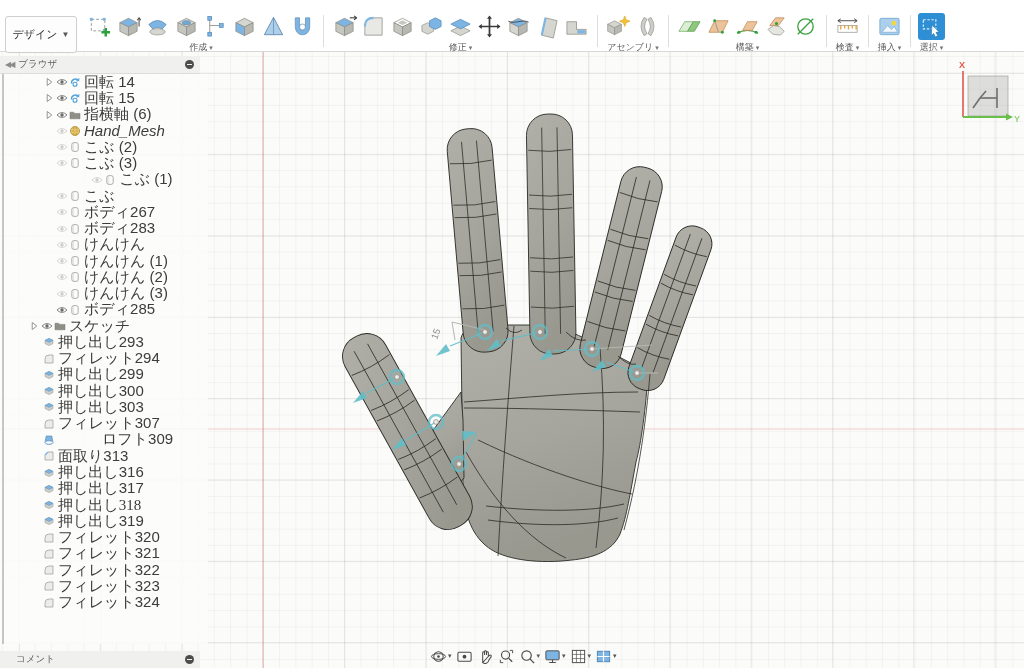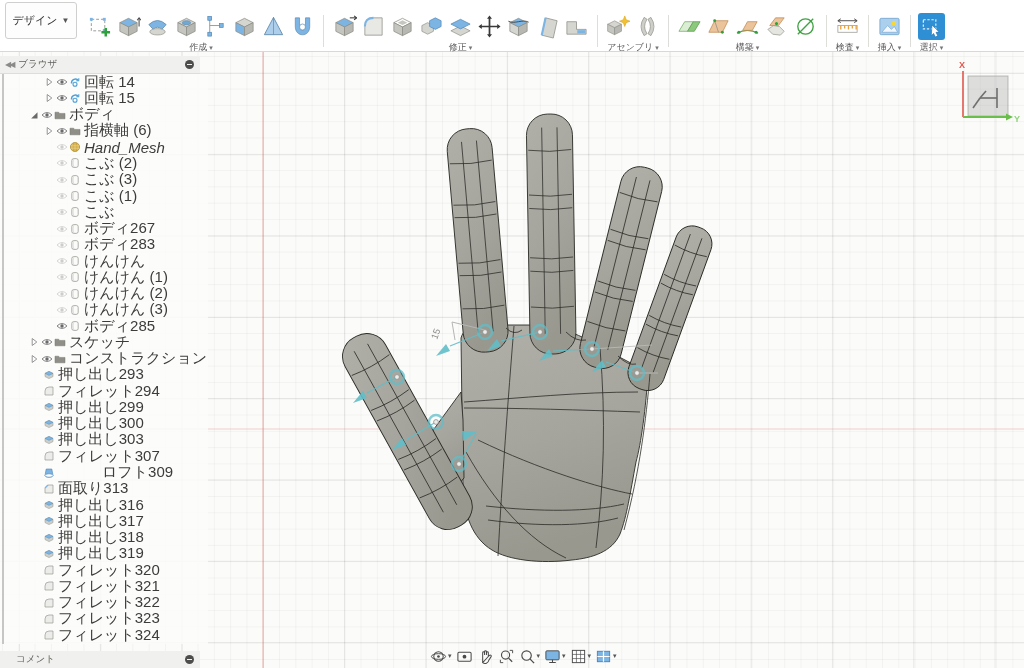--- a/index.html
+++ b/index.html
@@ -20,21 +20,21 @@
     background-size:81.3px 81.3px,81.3px 81.3px,16.3px 16.3px,16.3px 16.3px;
     background-position:19px 22px,19px 22px,2px 5px,2px 5px;
   }
   #scene{position:absolute;left:0;top:0;width:1024px;height:668px;z-index:2;}
   
   .toolbar{
     position:absolute;left:0;top:0;width:1024px;height:51px;background:#ffffff;
     border-bottom:1px solid #d8d8d6;z-index:10;
   }
   .design-btn{
-    position:absolute;left:5px;top:2px;width:70px;height:35px;
+    position:absolute;left:5px;top:16px;width:70px;height:35px;
     border:1px solid #cfcfcd;border-radius:3px;background:#fdfdfd;
     display:flex;align-items:center;justify-content:center;gap:4px;
     font-size:11px;color:#333;cursor:default;
   }
   .design-btn .caret{font-size:8px;color:#555;}
   .tabs{position:absolute;left:88px;top:0;height:13px;display:flex;gap:26px;align-items:flex-start;}
   .tab{font-size:10px;color:#4a4a4a;padding:1px 2px 2px 2px;white-space:nowrap;}
   .tab.active{color:#1f9dd9;border-bottom:3px solid #1f9dd9;}
   .tool-groups{position:absolute;left:82px;top:13px;display:flex;align-items:flex-start;}
   .tgroup{display:flex;flex-direction:column;align-items:center;padding:0 4px;}
@@ -246,287 +246,249 @@
         </span>
         <span class="cell">
           <svg viewBox="0 0 12 12" xmlns="http://www.w3.org/2000/svg">
             <path d="M2.5 7.5A4 4 0 0 1 9.5 4.5" fill="none" stroke="#4b9fd6" stroke-width="1.4"></path>
             <path d="M9.8 2.2v2.6H7.2" fill="none" stroke="#4b9fd6" stroke-width="1"></path>
             <circle cx="6" cy="8.3" r="2" fill="#fff" stroke="#4b9fd6" stroke-width="1.1"></circle>
           </svg>
         </span>
         <span class="lbl">回転 15</span>
       </div>
-      <div class="row" style="margin-left: 27px;">
-        <span class="cell">
-          <svg viewBox="0 0 12 12" xmlns="http://www.w3.org/2000/svg">
-            <path d="M9.5 3.2V9.5H3.2Z" fill="#6a6a6a"></path>
+      <div class="row" style="margin-left: 42px;">
+        <span class="cell">
+          <svg viewBox="0 0 12 12" xmlns="http://www.w3.org/2000/svg">
+            <path d="M4.2 2.5 8.8 6 4.2 9.5Z" fill="#fcfcfc" stroke="#8a8a8a" stroke-width=".9"></path>
           </svg>
         </span>
         <span class="cell">
           <svg viewBox="0 0 12 12" xmlns="http://www.w3.org/2000/svg">
             <path d="M1.2 6C3.5 2.9 8.5 2.9 10.8 6 8.5 9.1 3.5 9.1 1.2 6Z" fill="#fff" stroke="#6a6a6a" stroke-width=".9"></path>
             <circle cx="6" cy="6" r="1.7" fill="#6a6a6a"></circle>
           </svg>
         </span>
         <span class="cell">
           <svg viewBox="0 0 12 12" xmlns="http://www.w3.org/2000/svg">
             <path d="M1 3.2h3.6l1.2 1.2H11v5.4H1Z" fill="#8f8e87" stroke="#75746e" stroke-width=".5"></path>
           </svg>
         </span>
-        <span class="lbl">ボディ</span>
-      </div>
-      <div class="row" style="margin-left: 42px;">
-        <span class="cell">
-          <svg viewBox="0 0 12 12" xmlns="http://www.w3.org/2000/svg">
-            <path d="M4.2 2.5 8.8 6 4.2 9.5Z" fill="#fcfcfc" stroke="#8a8a8a" stroke-width=".9"></path>
-          </svg>
-        </span>
+        <span class="lbl">指横軸 (6)</span>
+      </div>
+      <div class="row" style="margin-left: 42px; font-style: italic;">
+        <span class="cell"></span>
+        <span class="cell">
+          <svg viewBox="0 0 12 12" xmlns="http://www.w3.org/2000/svg">
+            <path d="M1.2 6C3.5 2.9 8.5 2.9 10.8 6 8.5 9.1 3.5 9.1 1.2 6Z" fill="#fff" stroke="#cdcdcb" stroke-width=".9"></path>
+            <circle cx="6" cy="6" r="1.7" fill="#cdcdcb"></circle>
+          </svg>
+        </span>
+        <span class="cell">
+          <svg viewBox="0 0 12 12" xmlns="http://www.w3.org/2000/svg">
+            <circle cx="6" cy="6" r="4.5" fill="#d2aa3e" stroke="#9c7b1e" stroke-width=".7"></circle>
+            <path d="M2 4.8h8M2 7.2h8M6 1.5v9M3.5 2.5c-1 2.3-1 4.7 0 7M8.5 2.5c1 2.3 1 4.7 0 7" stroke="#f3e3ae" stroke-width=".5" fill="none"></path>
+          </svg>
+        </span>
+        <span class="lbl">Hand_Mesh</span>
+      </div>
+      <div class="row" style="margin-left: 42px;">
+        <span class="cell"></span>
+        <span class="cell">
+          <svg viewBox="0 0 12 12" xmlns="http://www.w3.org/2000/svg">
+            <path d="M1.2 6C3.5 2.9 8.5 2.9 10.8 6 8.5 9.1 3.5 9.1 1.2 6Z" fill="#fff" stroke="#cdcdcb" stroke-width=".9"></path>
+            <circle cx="6" cy="6" r="1.7" fill="#cdcdcb"></circle>
+          </svg>
+        </span>
+        <span class="cell">
+          <svg viewBox="0 0 12 12" xmlns="http://www.w3.org/2000/svg">
+            <rect x="2.8" y="1.6" width="6.4" height="8.8" rx="2" fill="#fbfbfa" stroke="#9a9a94" stroke-width=".8"></rect>
+            <path d="M5 1.8C3.8 4.5 3.8 7.5 5 10.1" fill="none" stroke="#d5d5d0" stroke-width=".8"></path>
+          </svg>
+        </span>
+        <span class="lbl">こぶ (2)</span>
+      </div>
+      <div class="row" style="margin-left: 42px;">
+        <span class="cell"></span>
+        <span class="cell">
+          <svg viewBox="0 0 12 12" xmlns="http://www.w3.org/2000/svg">
+            <path d="M1.2 6C3.5 2.9 8.5 2.9 10.8 6 8.5 9.1 3.5 9.1 1.2 6Z" fill="#fff" stroke="#cdcdcb" stroke-width=".9"></path>
+            <circle cx="6" cy="6" r="1.7" fill="#cdcdcb"></circle>
+          </svg>
+        </span>
+        <span class="cell">
+          <svg viewBox="0 0 12 12" xmlns="http://www.w3.org/2000/svg">
+            <rect x="2.8" y="1.6" width="6.4" height="8.8" rx="2" fill="#fbfbfa" stroke="#9a9a94" stroke-width=".8"></rect>
+            <path d="M5 1.8C3.8 4.5 3.8 7.5 5 10.1" fill="none" stroke="#d5d5d0" stroke-width=".8"></path>
+          </svg>
+        </span>
+        <span class="lbl">こぶ (3)</span>
+      </div>
+      <div class="row" style="margin-left: 42px; justify-content: center;">
+        <span class="cell"></span>
+        <span class="cell">
+          <svg viewBox="0 0 12 12" xmlns="http://www.w3.org/2000/svg">
+            <path d="M1.2 6C3.5 2.9 8.5 2.9 10.8 6 8.5 9.1 3.5 9.1 1.2 6Z" fill="#fff" stroke="#cdcdcb" stroke-width=".9"></path>
+            <circle cx="6" cy="6" r="1.7" fill="#cdcdcb"></circle>
+          </svg>
+        </span>
+        <span class="cell">
+          <svg viewBox="0 0 12 12" xmlns="http://www.w3.org/2000/svg">
+            <rect x="2.8" y="1.6" width="6.4" height="8.8" rx="2" fill="#fbfbfa" stroke="#9a9a94" stroke-width=".8"></rect>
+            <path d="M5 1.8C3.8 4.5 3.8 7.5 5 10.1" fill="none" stroke="#d5d5d0" stroke-width=".8"></path>
+          </svg>
+        </span>
+        <span class="lbl">こぶ (1)</span>
+      </div>
+      <div class="row" style="margin-left: 42px;">
+        <span class="cell"></span>
+        <span class="cell">
+          <svg viewBox="0 0 12 12" xmlns="http://www.w3.org/2000/svg">
+            <path d="M1.2 6C3.5 2.9 8.5 2.9 10.8 6 8.5 9.1 3.5 9.1 1.2 6Z" fill="#fff" stroke="#cdcdcb" stroke-width=".9"></path>
+            <circle cx="6" cy="6" r="1.7" fill="#cdcdcb"></circle>
+          </svg>
+        </span>
+        <span class="cell">
+          <svg viewBox="0 0 12 12" xmlns="http://www.w3.org/2000/svg">
+            <rect x="2.8" y="1.6" width="6.4" height="8.8" rx="2" fill="#fbfbfa" stroke="#9a9a94" stroke-width=".8"></rect>
+            <path d="M5 1.8C3.8 4.5 3.8 7.5 5 10.1" fill="none" stroke="#d5d5d0" stroke-width=".8"></path>
+          </svg>
+        </span>
+        <span class="lbl">こぶ</span>
+      </div>
+      <div class="row" style="margin-left: 42px;">
+        <span class="cell"></span>
+        <span class="cell">
+          <svg viewBox="0 0 12 12" xmlns="http://www.w3.org/2000/svg">
+            <path d="M1.2 6C3.5 2.9 8.5 2.9 10.8 6 8.5 9.1 3.5 9.1 1.2 6Z" fill="#fff" stroke="#cdcdcb" stroke-width=".9"></path>
+            <circle cx="6" cy="6" r="1.7" fill="#cdcdcb"></circle>
+          </svg>
+        </span>
+        <span class="cell">
+          <svg viewBox="0 0 12 12" xmlns="http://www.w3.org/2000/svg">
+            <rect x="2.8" y="1.6" width="6.4" height="8.8" rx="2" fill="#fbfbfa" stroke="#9a9a94" stroke-width=".8"></rect>
+            <path d="M5 1.8C3.8 4.5 3.8 7.5 5 10.1" fill="none" stroke="#d5d5d0" stroke-width=".8"></path>
+          </svg>
+        </span>
+        <span class="lbl">ボディ267</span>
+      </div>
+      <div class="row" style="margin-left: 42px;">
+        <span class="cell"></span>
+        <span class="cell">
+          <svg viewBox="0 0 12 12" xmlns="http://www.w3.org/2000/svg">
+            <path d="M1.2 6C3.5 2.9 8.5 2.9 10.8 6 8.5 9.1 3.5 9.1 1.2 6Z" fill="#fff" stroke="#cdcdcb" stroke-width=".9"></path>
+            <circle cx="6" cy="6" r="1.7" fill="#cdcdcb"></circle>
+          </svg>
+        </span>
+        <span class="cell">
+          <svg viewBox="0 0 12 12" xmlns="http://www.w3.org/2000/svg">
+            <rect x="2.8" y="1.6" width="6.4" height="8.8" rx="2" fill="#fbfbfa" stroke="#9a9a94" stroke-width=".8"></rect>
+            <path d="M5 1.8C3.8 4.5 3.8 7.5 5 10.1" fill="none" stroke="#d5d5d0" stroke-width=".8"></path>
+          </svg>
+        </span>
+        <span class="lbl">ボディ283</span>
+      </div>
+      <div class="row" style="margin-left: 42px;">
+        <span class="cell"></span>
+        <span class="cell">
+          <svg viewBox="0 0 12 12" xmlns="http://www.w3.org/2000/svg">
+            <path d="M1.2 6C3.5 2.9 8.5 2.9 10.8 6 8.5 9.1 3.5 9.1 1.2 6Z" fill="#fff" stroke="#cdcdcb" stroke-width=".9"></path>
+            <circle cx="6" cy="6" r="1.7" fill="#cdcdcb"></circle>
+          </svg>
+        </span>
+        <span class="cell">
+          <svg viewBox="0 0 12 12" xmlns="http://www.w3.org/2000/svg">
+            <rect x="2.8" y="1.6" width="6.4" height="8.8" rx="2" fill="#fbfbfa" stroke="#9a9a94" stroke-width=".8"></rect>
+            <path d="M5 1.8C3.8 4.5 3.8 7.5 5 10.1" fill="none" stroke="#d5d5d0" stroke-width=".8"></path>
+          </svg>
+        </span>
+        <span class="lbl">けんけん</span>
+      </div>
+      <div class="row" style="margin-left: 42px;">
+        <span class="cell"></span>
+        <span class="cell">
+          <svg viewBox="0 0 12 12" xmlns="http://www.w3.org/2000/svg">
+            <path d="M1.2 6C3.5 2.9 8.5 2.9 10.8 6 8.5 9.1 3.5 9.1 1.2 6Z" fill="#fff" stroke="#cdcdcb" stroke-width=".9"></path>
+            <circle cx="6" cy="6" r="1.7" fill="#cdcdcb"></circle>
+          </svg>
+        </span>
+        <span class="cell">
+          <svg viewBox="0 0 12 12" xmlns="http://www.w3.org/2000/svg">
+            <rect x="2.8" y="1.6" width="6.4" height="8.8" rx="2" fill="#fbfbfa" stroke="#9a9a94" stroke-width=".8"></rect>
+            <path d="M5 1.8C3.8 4.5 3.8 7.5 5 10.1" fill="none" stroke="#d5d5d0" stroke-width=".8"></path>
+          </svg>
+        </span>
+        <span class="lbl">けんけん (1)</span>
+      </div>
+      <div class="row" style="margin-left: 42px;">
+        <span class="cell"></span>
+        <span class="cell">
+          <svg viewBox="0 0 12 12" xmlns="http://www.w3.org/2000/svg">
+            <path d="M1.2 6C3.5 2.9 8.5 2.9 10.8 6 8.5 9.1 3.5 9.1 1.2 6Z" fill="#fff" stroke="#cdcdcb" stroke-width=".9"></path>
+            <circle cx="6" cy="6" r="1.7" fill="#cdcdcb"></circle>
+          </svg>
+        </span>
+        <span class="cell">
+          <svg viewBox="0 0 12 12" xmlns="http://www.w3.org/2000/svg">
+            <rect x="2.8" y="1.6" width="6.4" height="8.8" rx="2" fill="#fbfbfa" stroke="#9a9a94" stroke-width=".8"></rect>
+            <path d="M5 1.8C3.8 4.5 3.8 7.5 5 10.1" fill="none" stroke="#d5d5d0" stroke-width=".8"></path>
+          </svg>
+        </span>
+        <span class="lbl">けんけん (2)</span>
+      </div>
+      <div class="row" style="margin-left: 42px;">
+        <span class="cell"></span>
+        <span class="cell">
+          <svg viewBox="0 0 12 12" xmlns="http://www.w3.org/2000/svg">
+            <path d="M1.2 6C3.5 2.9 8.5 2.9 10.8 6 8.5 9.1 3.5 9.1 1.2 6Z" fill="#fff" stroke="#cdcdcb" stroke-width=".9"></path>
+            <circle cx="6" cy="6" r="1.7" fill="#cdcdcb"></circle>
+          </svg>
+        </span>
+        <span class="cell">
+          <svg viewBox="0 0 12 12" xmlns="http://www.w3.org/2000/svg">
+            <rect x="2.8" y="1.6" width="6.4" height="8.8" rx="2" fill="#fbfbfa" stroke="#9a9a94" stroke-width=".8"></rect>
+            <path d="M5 1.8C3.8 4.5 3.8 7.5 5 10.1" fill="none" stroke="#d5d5d0" stroke-width=".8"></path>
+          </svg>
+        </span>
+        <span class="lbl">けんけん (3)</span>
+      </div>
+      <div class="row" style="margin-left: 42px;">
+        <span class="cell"></span>
         <span class="cell">
           <svg viewBox="0 0 12 12" xmlns="http://www.w3.org/2000/svg">
             <path d="M1.2 6C3.5 2.9 8.5 2.9 10.8 6 8.5 9.1 3.5 9.1 1.2 6Z" fill="#fff" stroke="#6a6a6a" stroke-width=".9"></path>
             <circle cx="6" cy="6" r="1.7" fill="#6a6a6a"></circle>
           </svg>
         </span>
         <span class="cell">
           <svg viewBox="0 0 12 12" xmlns="http://www.w3.org/2000/svg">
-            <path d="M1 3.2h3.6l1.2 1.2H11v5.4H1Z" fill="#8f8e87" stroke="#75746e" stroke-width=".5"></path>
-          </svg>
-        </span>
-        <span class="lbl">指横軸 (6)</span>
-      </div>
-      <div class="row" style="margin-left: 42px; font-style: italic;">
-        <span class="cell"></span>
-        <span class="cell">
-          <svg viewBox="0 0 12 12" xmlns="http://www.w3.org/2000/svg">
-            <path d="M1.2 6C3.5 2.9 8.5 2.9 10.8 6 8.5 9.1 3.5 9.1 1.2 6Z" fill="#fff" stroke="#cdcdcb" stroke-width=".9"></path>
-            <circle cx="6" cy="6" r="1.7" fill="#cdcdcb"></circle>
-          </svg>
-        </span>
-        <span class="cell">
-          <svg viewBox="0 0 12 12" xmlns="http://www.w3.org/2000/svg">
-            <circle cx="6" cy="6" r="4.5" fill="#d2aa3e" stroke="#9c7b1e" stroke-width=".7"></circle>
-            <path d="M2 4.8h8M2 7.2h8M6 1.5v9M3.5 2.5c-1 2.3-1 4.7 0 7M8.5 2.5c1 2.3 1 4.7 0 7" stroke="#f3e3ae" stroke-width=".5" fill="none"></path>
-          </svg>
-        </span>
-        <span class="lbl">Hand_Mesh</span>
-      </div>
-      <div class="row" style="margin-left: 42px;">
-        <span class="cell"></span>
-        <span class="cell">
-          <svg viewBox="0 0 12 12" xmlns="http://www.w3.org/2000/svg">
-            <path d="M1.2 6C3.5 2.9 8.5 2.9 10.8 6 8.5 9.1 3.5 9.1 1.2 6Z" fill="#fff" stroke="#cdcdcb" stroke-width=".9"></path>
-            <circle cx="6" cy="6" r="1.7" fill="#cdcdcb"></circle>
-          </svg>
-        </span>
-        <span class="cell">
-          <svg viewBox="0 0 12 12" xmlns="http://www.w3.org/2000/svg">
-            <rect x="2.8" y="1.6" width="6.4" height="8.8" rx="2" fill="#fbfbfa" stroke="#9a9a94" stroke-width=".8"></rect>
-            <path d="M5 1.8C3.8 4.5 3.8 7.5 5 10.1" fill="none" stroke="#d5d5d0" stroke-width=".8"></path>
-          </svg>
-        </span>
-        <span class="lbl">こぶ (2)</span>
-      </div>
-      <div class="row" style="margin-left: 42px;">
-        <span class="cell"></span>
-        <span class="cell">
-          <svg viewBox="0 0 12 12" xmlns="http://www.w3.org/2000/svg">
-            <path d="M1.2 6C3.5 2.9 8.5 2.9 10.8 6 8.5 9.1 3.5 9.1 1.2 6Z" fill="#fff" stroke="#cdcdcb" stroke-width=".9"></path>
-            <circle cx="6" cy="6" r="1.7" fill="#cdcdcb"></circle>
-          </svg>
-        </span>
-        <span class="cell">
-          <svg viewBox="0 0 12 12" xmlns="http://www.w3.org/2000/svg">
-            <rect x="2.8" y="1.6" width="6.4" height="8.8" rx="2" fill="#fbfbfa" stroke="#9a9a94" stroke-width=".8"></rect>
-            <path d="M5 1.8C3.8 4.5 3.8 7.5 5 10.1" fill="none" stroke="#d5d5d0" stroke-width=".8"></path>
-          </svg>
-        </span>
-        <span class="lbl">こぶ (3)</span>
-      </div>
-      <div class="row" style="margin-left: 42px;">
-        <span class="cell"></span>
-        <span class="cell">
-          <svg viewBox="0 0 12 12" xmlns="http://www.w3.org/2000/svg">
-            <path d="M1.2 6C3.5 2.9 8.5 2.9 10.8 6 8.5 9.1 3.5 9.1 1.2 6Z" fill="#fff" stroke="#cdcdcb" stroke-width=".9"></path>
-            <circle cx="6" cy="6" r="1.7" fill="#cdcdcb"></circle>
-          </svg>
-        </span>
-        <span class="cell">
-          <svg viewBox="0 0 12 12" xmlns="http://www.w3.org/2000/svg">
-            <rect x="2.8" y="1.6" width="6.4" height="8.8" rx="2" fill="#fbfbfa" stroke="#9a9a94" stroke-width=".8"></rect>
-            <path d="M5 1.8C3.8 4.5 3.8 7.5 5 10.1" fill="none" stroke="#d5d5d0" stroke-width=".8"></path>
-          </svg>
-        </span>
-        <span class="lbl">こぶ (1)</span>
-      </div>
-      <div class="row" style="margin-left: 42px;">
-        <span class="cell"></span>
-        <span class="cell">
-          <svg viewBox="0 0 12 12" xmlns="http://www.w3.org/2000/svg">
-            <path d="M1.2 6C3.5 2.9 8.5 2.9 10.8 6 8.5 9.1 3.5 9.1 1.2 6Z" fill="#fff" stroke="#cdcdcb" stroke-width=".9"></path>
-            <circle cx="6" cy="6" r="1.7" fill="#cdcdcb"></circle>
-          </svg>
-        </span>
-        <span class="cell">
-          <svg viewBox="0 0 12 12" xmlns="http://www.w3.org/2000/svg">
-            <rect x="2.8" y="1.6" width="6.4" height="8.8" rx="2" fill="#fbfbfa" stroke="#9a9a94" stroke-width=".8"></rect>
-            <path d="M5 1.8C3.8 4.5 3.8 7.5 5 10.1" fill="none" stroke="#d5d5d0" stroke-width=".8"></path>
-          </svg>
-        </span>
-        <span class="lbl">こぶ</span>
-      </div>
-      <div class="row" style="margin-left: 42px;">
-        <span class="cell"></span>
-        <span class="cell">
-          <svg viewBox="0 0 12 12" xmlns="http://www.w3.org/2000/svg">
-            <path d="M1.2 6C3.5 2.9 8.5 2.9 10.8 6 8.5 9.1 3.5 9.1 1.2 6Z" fill="#fff" stroke="#cdcdcb" stroke-width=".9"></path>
-            <circle cx="6" cy="6" r="1.7" fill="#cdcdcb"></circle>
-          </svg>
-        </span>
-        <span class="cell">
-          <svg viewBox="0 0 12 12" xmlns="http://www.w3.org/2000/svg">
-            <rect x="2.8" y="1.6" width="6.4" height="8.8" rx="2" fill="#fbfbfa" stroke="#9a9a94" stroke-width=".8"></rect>
-            <path d="M5 1.8C3.8 4.5 3.8 7.5 5 10.1" fill="none" stroke="#d5d5d0" stroke-width=".8"></path>
-          </svg>
-        </span>
-        <span class="lbl">ボディ267</span>
-      </div>
-      <div class="row" style="margin-left: 42px;">
-        <span class="cell"></span>
-        <span class="cell">
-          <svg viewBox="0 0 12 12" xmlns="http://www.w3.org/2000/svg">
-            <path d="M1.2 6C3.5 2.9 8.5 2.9 10.8 6 8.5 9.1 3.5 9.1 1.2 6Z" fill="#fff" stroke="#cdcdcb" stroke-width=".9"></path>
-            <circle cx="6" cy="6" r="1.7" fill="#cdcdcb"></circle>
-          </svg>
-        </span>
-        <span class="cell">
-          <svg viewBox="0 0 12 12" xmlns="http://www.w3.org/2000/svg">
-            <rect x="2.8" y="1.6" width="6.4" height="8.8" rx="2" fill="#fbfbfa" stroke="#9a9a94" stroke-width=".8"></rect>
-            <path d="M5 1.8C3.8 4.5 3.8 7.5 5 10.1" fill="none" stroke="#d5d5d0" stroke-width=".8"></path>
-          </svg>
-        </span>
-        <span class="lbl">ボディ283</span>
-      </div>
-      <div class="row" style="margin-left: 42px;">
-        <span class="cell"></span>
-        <span class="cell">
-          <svg viewBox="0 0 12 12" xmlns="http://www.w3.org/2000/svg">
-            <path d="M1.2 6C3.5 2.9 8.5 2.9 10.8 6 8.5 9.1 3.5 9.1 1.2 6Z" fill="#fff" stroke="#cdcdcb" stroke-width=".9"></path>
-            <circle cx="6" cy="6" r="1.7" fill="#cdcdcb"></circle>
-          </svg>
-        </span>
-        <span class="cell">
-          <svg viewBox="0 0 12 12" xmlns="http://www.w3.org/2000/svg">
-            <rect x="2.8" y="1.6" width="6.4" height="8.8" rx="2" fill="#fbfbfa" stroke="#9a9a94" stroke-width=".8"></rect>
-            <path d="M5 1.8C3.8 4.5 3.8 7.5 5 10.1" fill="none" stroke="#d5d5d0" stroke-width=".8"></path>
-          </svg>
-        </span>
-        <span class="lbl">けんけん</span>
-      </div>
-      <div class="row" style="margin-left: 42px;">
-        <span class="cell"></span>
-        <span class="cell">
-          <svg viewBox="0 0 12 12" xmlns="http://www.w3.org/2000/svg">
-            <path d="M1.2 6C3.5 2.9 8.5 2.9 10.8 6 8.5 9.1 3.5 9.1 1.2 6Z" fill="#fff" stroke="#cdcdcb" stroke-width=".9"></path>
-            <circle cx="6" cy="6" r="1.7" fill="#cdcdcb"></circle>
-          </svg>
-        </span>
-        <span class="cell">
-          <svg viewBox="0 0 12 12" xmlns="http://www.w3.org/2000/svg">
-            <rect x="2.8" y="1.6" width="6.4" height="8.8" rx="2" fill="#fbfbfa" stroke="#9a9a94" stroke-width=".8"></rect>
-            <path d="M5 1.8C3.8 4.5 3.8 7.5 5 10.1" fill="none" stroke="#d5d5d0" stroke-width=".8"></path>
-          </svg>
-        </span>
-        <span class="lbl">けんけん (1)</span>
-      </div>
-      <div class="row" style="margin-left: 42px;">
-        <span class="cell"></span>
-        <span class="cell">
-          <svg viewBox="0 0 12 12" xmlns="http://www.w3.org/2000/svg">
-            <path d="M1.2 6C3.5 2.9 8.5 2.9 10.8 6 8.5 9.1 3.5 9.1 1.2 6Z" fill="#fff" stroke="#cdcdcb" stroke-width=".9"></path>
-            <circle cx="6" cy="6" r="1.7" fill="#cdcdcb"></circle>
-          </svg>
-        </span>
-        <span class="cell">
-          <svg viewBox="0 0 12 12" xmlns="http://www.w3.org/2000/svg">
-            <rect x="2.8" y="1.6" width="6.4" height="8.8" rx="2" fill="#fbfbfa" stroke="#9a9a94" stroke-width=".8"></rect>
-            <path d="M5 1.8C3.8 4.5 3.8 7.5 5 10.1" fill="none" stroke="#d5d5d0" stroke-width=".8"></path>
-          </svg>
-        </span>
-        <span class="lbl">けんけん (2)</span>
-      </div>
-      <div class="row" style="margin-left: 42px;">
-        <span class="cell"></span>
-        <span class="cell">
-          <svg viewBox="0 0 12 12" xmlns="http://www.w3.org/2000/svg">
-            <path d="M1.2 6C3.5 2.9 8.5 2.9 10.8 6 8.5 9.1 3.5 9.1 1.2 6Z" fill="#fff" stroke="#cdcdcb" stroke-width=".9"></path>
-            <circle cx="6" cy="6" r="1.7" fill="#cdcdcb"></circle>
-          </svg>
-        </span>
-        <span class="cell">
-          <svg viewBox="0 0 12 12" xmlns="http://www.w3.org/2000/svg">
-            <rect x="2.8" y="1.6" width="6.4" height="8.8" rx="2" fill="#fbfbfa" stroke="#9a9a94" stroke-width=".8"></rect>
-            <path d="M5 1.8C3.8 4.5 3.8 7.5 5 10.1" fill="none" stroke="#d5d5d0" stroke-width=".8"></path>
-          </svg>
-        </span>
-        <span class="lbl">けんけん (3)</span>
-      </div>
-      <div class="row" style="margin-left: 42px;">
-        <span class="cell"></span>
+            <rect x="2.8" y="1.6" width="6.4" height="8.8" rx="2" fill="#fbfbfa" stroke="#9a9a94" stroke-width=".8"></rect>
+            <path d="M5 1.8C3.8 4.5 3.8 7.5 5 10.1" fill="none" stroke="#d5d5d0" stroke-width=".8"></path>
+          </svg>
+        </span>
+        <span class="lbl">ボディ285</span>
+      </div>
+      <div class="row" style="margin-left: 27px;">
+        <span class="cell">
+          <svg viewBox="0 0 12 12" xmlns="http://www.w3.org/2000/svg">
+            <path d="M4.2 2.5 8.8 6 4.2 9.5Z" fill="#fcfcfc" stroke="#8a8a8a" stroke-width=".9"></path>
+          </svg>
+        </span>
         <span class="cell">
           <svg viewBox="0 0 12 12" xmlns="http://www.w3.org/2000/svg">
             <path d="M1.2 6C3.5 2.9 8.5 2.9 10.8 6 8.5 9.1 3.5 9.1 1.2 6Z" fill="#fff" stroke="#6a6a6a" stroke-width=".9"></path>
             <circle cx="6" cy="6" r="1.7" fill="#6a6a6a"></circle>
           </svg>
         </span>
         <span class="cell">
           <svg viewBox="0 0 12 12" xmlns="http://www.w3.org/2000/svg">
-            <rect x="2.8" y="1.6" width="6.4" height="8.8" rx="2" fill="#fbfbfa" stroke="#9a9a94" stroke-width=".8"></rect>
-            <path d="M5 1.8C3.8 4.5 3.8 7.5 5 10.1" fill="none" stroke="#d5d5d0" stroke-width=".8"></path>
-          </svg>
-        </span>
-        <span class="lbl">ボディ285</span>
-      </div>
-      <div class="row" style="margin-left: 27px;">
-        <span class="cell">
-          <svg viewBox="0 0 12 12" xmlns="http://www.w3.org/2000/svg">
-            <path d="M4.2 2.5 8.8 6 4.2 9.5Z" fill="#fcfcfc" stroke="#8a8a8a" stroke-width=".9"></path>
-          </svg>
-        </span>
-        <span class="cell">
-          <svg viewBox="0 0 12 12" xmlns="http://www.w3.org/2000/svg">
-            <path d="M1.2 6C3.5 2.9 8.5 2.9 10.8 6 8.5 9.1 3.5 9.1 1.2 6Z" fill="#fff" stroke="#6a6a6a" stroke-width=".9"></path>
-            <circle cx="6" cy="6" r="1.7" fill="#6a6a6a"></circle>
-          </svg>
-        </span>
-        <span class="cell">
-          <svg viewBox="0 0 12 12" xmlns="http://www.w3.org/2000/svg">
             <path d="M1 3.2h3.6l1.2 1.2H11v5.4H1Z" fill="#8f8e87" stroke="#75746e" stroke-width=".5"></path>
           </svg>
         </span>
         <span class="lbl">スケッチ</span>
-      </div>
-      <div class="row" style="margin-left: 27px;">
-        <span class="cell">
-          <svg viewBox="0 0 12 12" xmlns="http://www.w3.org/2000/svg">
-            <path d="M4.2 2.5 8.8 6 4.2 9.5Z" fill="#fcfcfc" stroke="#8a8a8a" stroke-width=".9"></path>
-          </svg>
-        </span>
-        <span class="cell">
-          <svg viewBox="0 0 12 12" xmlns="http://www.w3.org/2000/svg">
-            <path d="M1.2 6C3.5 2.9 8.5 2.9 10.8 6 8.5 9.1 3.5 9.1 1.2 6Z" fill="#fff" stroke="#6a6a6a" stroke-width=".9"></path>
-            <circle cx="6" cy="6" r="1.7" fill="#6a6a6a"></circle>
-          </svg>
-        </span>
-        <span class="cell">
-          <svg viewBox="0 0 12 12" xmlns="http://www.w3.org/2000/svg">
-            <path d="M1 3.2h3.6l1.2 1.2H11v5.4H1Z" fill="#8f8e87" stroke="#75746e" stroke-width=".5"></path>
-          </svg>
-        </span>
-        <span class="lbl">コンストラクション</span>
       </div>
       <div class="row" style="margin-left: 42px;">
         <span class="cell">
           <svg viewBox="0 0 12 12" xmlns="http://www.w3.org/2000/svg">
             <path d="M2 4.4 6 2.4l4 2v3.2l-4 2-4-2Z" fill="#cfcfca" stroke="#8e8e88" stroke-width=".5"></path>
             <path d="M2 4.4 6 6.4l4-2L6 2.4Z" fill="#7cb5e3" stroke="#4d85b5" stroke-width=".4"></path>
           </svg>
         </span>
         <span class="lbl">押し出し293</span>
       </div>
@@ -602,21 +564,21 @@
       </div>
       <div class="row" style="margin-left: 42px;">
         <span class="cell">
           <svg viewBox="0 0 12 12" xmlns="http://www.w3.org/2000/svg">
             <path d="M2 4.4 6 2.4l4 2v3.2l-4 2-4-2Z" fill="#cfcfca" stroke="#8e8e88" stroke-width=".5"></path>
             <path d="M2 4.4 6 6.4l4-2L6 2.4Z" fill="#7cb5e3" stroke="#4d85b5" stroke-width=".4"></path>
           </svg>
         </span>
         <span class="lbl">押し出し317</span>
       </div>
-      <div class="row" style="margin-left: 42px;">
+      <div class="row" style="margin-left: 42px; font-family: Liberation Serif, serif;">
         <span class="cell">
           <svg viewBox="0 0 12 12" xmlns="http://www.w3.org/2000/svg">
             <path d="M2 4.4 6 2.4l4 2v3.2l-4 2-4-2Z" fill="#cfcfca" stroke="#8e8e88" stroke-width=".5"></path>
             <path d="M2 4.4 6 6.4l4-2L6 2.4Z" fill="#7cb5e3" stroke="#4d85b5" stroke-width=".4"></path>
           </svg>
         </span>
         <span class="lbl">押し出し318</span>
       </div>
       <div class="row" style="margin-left: 42px;">
         <span class="cell">

